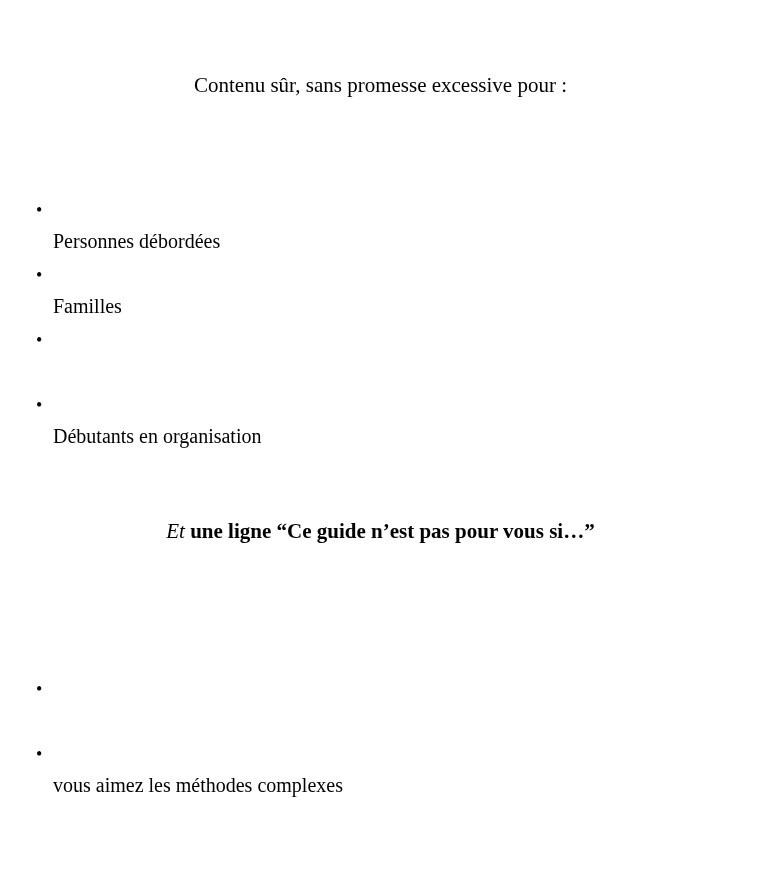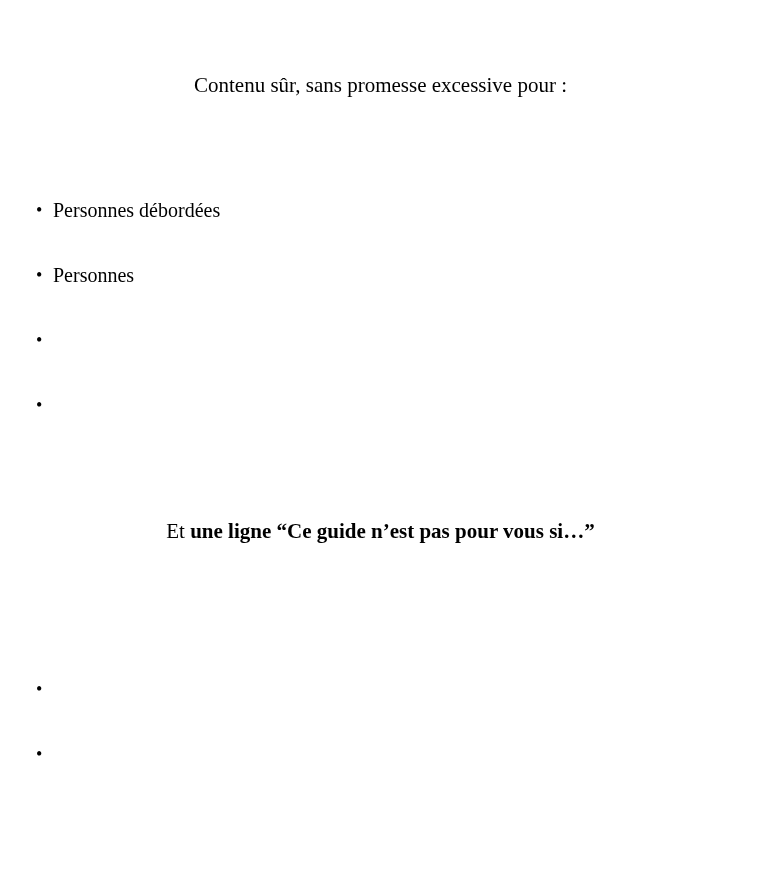--- a/index.html
+++ b/index.html
@@ -37,20 +37,21 @@
   .heading {
     top: 72px;
     font-weight: normal;
   }
   .subheading {
     top: 518px;
     font-size: 21px;
   }
   .subheading .lead {
     font-weight: normal;
+    font-style: italic;
   }
   .subheading .strong {
     font-weight: bold;
   }
 
   
   .bullet-list {
     position: absolute;
     left: 0;
     width: 761px;
@@ -71,52 +72,55 @@
   }
   .bullet-marker {
     position: absolute;
     left: 36px;
     top: 0;
     font-size: 18px;
     line-height: 28px;
   }
   .bullet-text {
     display: inline-block;
+    margin-top: 31px;
   }
 </style>
 </head>
 <body>
 
 <div class="page">
 
   <div class="center-line heading">Contenu sûr, sans promesse excessive pour :</div>
 
   <ul class="bullet-list list-primary">
     <li class="bullet-item">
       <span class="bullet-marker">•</span>
       <span class="bullet-text">Personnes débordées</span>
     </li>
     <li class="bullet-item">
       <span class="bullet-marker">•</span>
-      <span class="bullet-text">Personnes</span>
+      <span class="bullet-text">Familles</span>
     </li>
     <li class="bullet-item">
       <span class="bullet-marker">•</span>
     </li>
     <li class="bullet-item">
       <span class="bullet-marker">•</span>
+      <span class="bullet-text">Débutants en organisation</span>
     </li>
   </ul>
 
   <div class="center-line subheading">
     <span class="lead">Et </span><span class="strong">une ligne “Ce guide n’est pas pour vous si…”</span>
   </div>
 
   <ul class="bullet-list list-secondary">
     <li class="bullet-item">
       <span class="bullet-marker">•</span>
     </li>
     <li class="bullet-item">
       <span class="bullet-marker">•</span>
+      <span class="bullet-text">vous aimez les méthodes complexes</span>
     </li>
   </ul>
 
 </div>
 
 </body></html>

